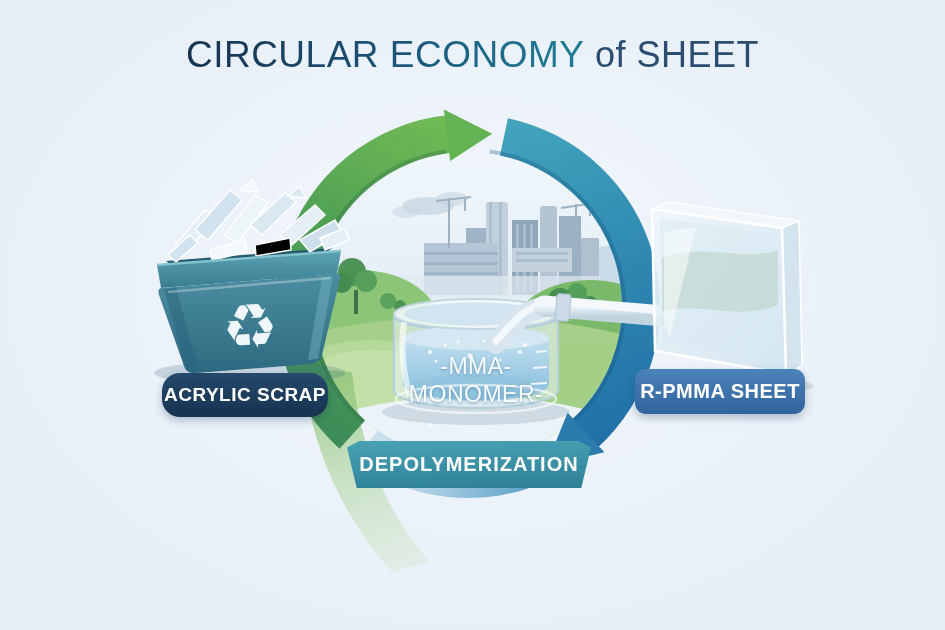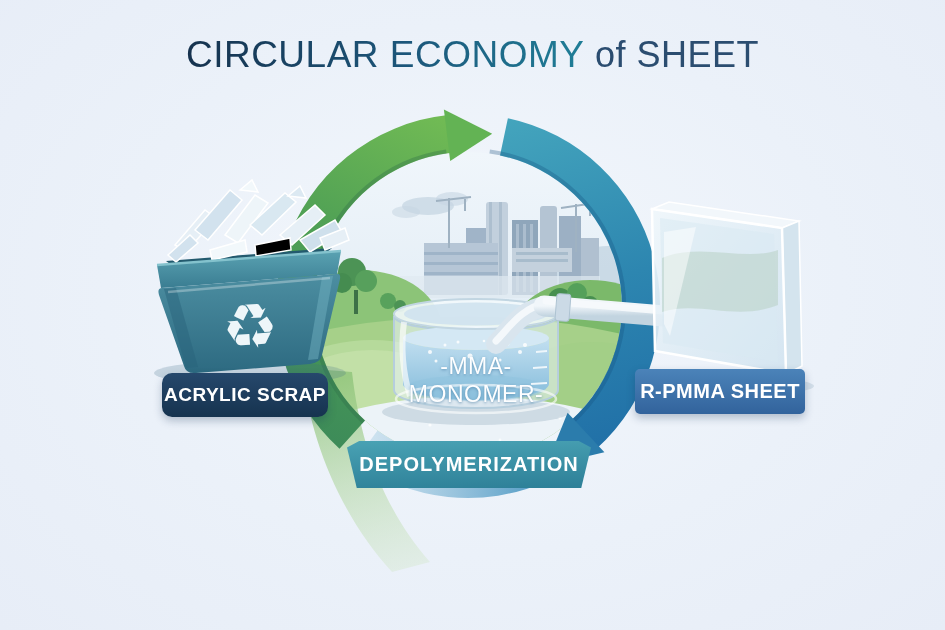--- a/index.html
+++ b/index.html
@@ -8,23 +8,23 @@
     background:radial-gradient(ellipse at 50% 46%, #f3f7fc 0%, #ebf1f9 55%, #e7edf7 100%);}
   .stage svg{position:absolute;left:0;top:0;}
   .overlay{position:absolute;z-index:5;}
   .title{top:34px;left:0;width:100%;text-align:center;white-space:nowrap;}
   .title .main{font-size:37px;font-weight:normal;letter-spacing:.5px;
     background:linear-gradient(90deg,#16324e 0%,#1c567a 55%,#1f7e97 100%);
     -webkit-background-clip:text;background-clip:text;color:#1c4266;-webkit-text-fill-color:transparent;}
   .title .suffix{font-size:36px;font-weight:400;color:#2b4d70;letter-spacing:.5px;}
   .pill{color:#fff;font-weight:bold;text-align:center;display:flex;align-items:center;justify-content:center;
     box-shadow:0 4px 8px rgba(25,55,90,.28);}
-  .pill-acrylic{left:162px;top:373px;width:166px;height:44px;border-radius:10px;font-size:19px;letter-spacing:.5px;
+  .pill-acrylic{left:162px;top:373px;width:166px;height:44px;border-radius:18px;font-size:19px;letter-spacing:.5px;
     background:linear-gradient(180deg,#26486c 0%,#16334f 100%);}
-  .pill-rpmma{left:635px;top:369px;width:170px;height:45px;border-radius:5px;font-size:20px;letter-spacing:.5px;
+  .pill-rpmma{left:635px;top:369px;width:170px;height:45px;border-radius:11px;font-size:20px;letter-spacing:.5px;
     background:linear-gradient(180deg,#4b83b9 0%,#32639c 100%);}
   .ribbon{left:347px;top:441px;width:244px;height:47px;color:#fff;font-weight:bold;font-size:20px;letter-spacing:1px;
     display:flex;align-items:center;justify-content:center;
     background:linear-gradient(178deg,#49a2b4 0%,#2d7f97 100%);
     clip-path:polygon(5% 0%,95% 0%,100% 14%,96% 100%,4% 100%,0% 14%);}
   .vessel-label{left:398px;top:352px;width:156px;text-align:center;color:#fdfeff;font-weight:normal;
     font-size:23px;line-height:28px;letter-spacing:.5px;text-shadow:0 1px 3px rgba(60,115,155,.65);}
   .caption{top:523px;left:0;width:100%;text-align:center;font-size:35px;font-weight:bold;letter-spacing:1px;
     background:linear-gradient(90deg,#4f9e63 0%,#3d9076 60%,#2d7e92 100%);
     -webkit-background-clip:text;background-clip:text;color:#47945f;-webkit-text-fill-color:transparent;}

